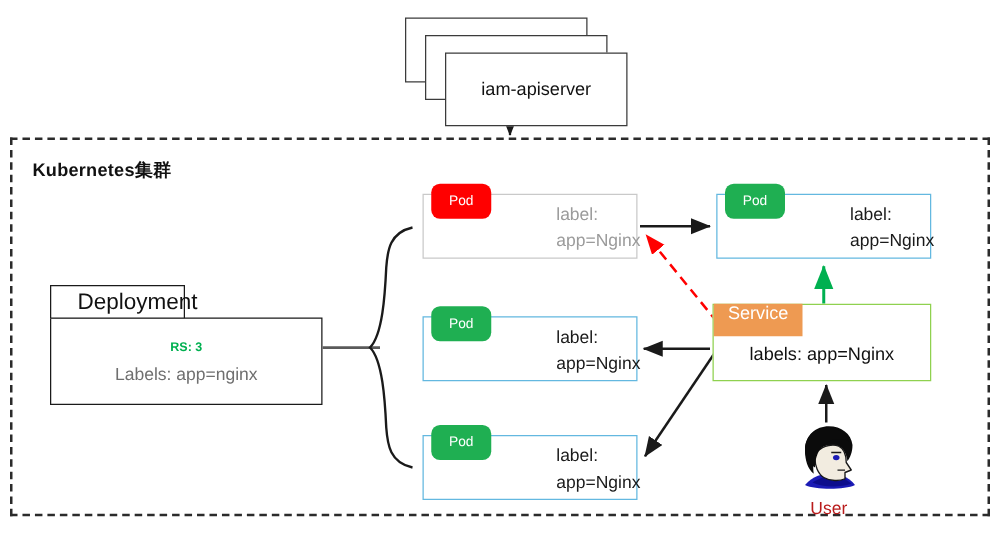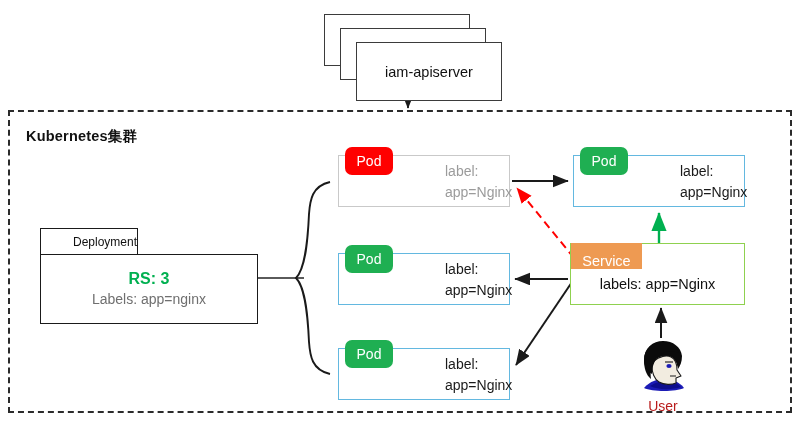--- a/index.html
+++ b/index.html
@@ -59,42 +59,42 @@
     font-size: 14.5px;
     font-weight: bold;
     letter-spacing: .2px;
     color: #111;
   }
 
   
   #deployment-tab {
     position: absolute;
     left: 40px; top: 228px;
-    width: 98px; height: 27px;
+    width: 108px; height: 27px;
     border: 1.6px solid #1a1a1a;
     box-sizing: border-box;
     background: #fff;
     display: flex; align-items: center; justify-content: center;
-    font-size: 12px;
+    font-size: 18px;
     z-index: 3;
     padding-left: 32px;
   }
   #deployment-body {
     position: absolute;
     left: 40px; top: 254px;
     width: 218px; height: 70px;
     border: 1.6px solid #1a1a1a;
     box-sizing: border-box;
     background: #fff;
     display: flex; flex-direction: column;
     align-items: center; justify-content: center;
     z-index: 2;
   }
   #deployment-rs {
-    font-size: 16px;
+    font-size: 10px;
     font-weight: bold;
     color: #00b050;
     line-height: 20px;
   }
   #deployment-labels {
     font-size: 14px;
     color: #6f6f6f;
     line-height: 20px;
   }
 
@@ -108,21 +108,21 @@
   .pod-ok   { border: 1.6px solid #63b8e0; }
   .pod-fail { border: 1.6px solid #c9c9c9; }
 
   .pod-badge {
     position: absolute;
     left: 6px; top: -9px;
     width: 48px; height: 28px;
     border-radius: 7px;
     display: flex; align-items: center; justify-content: center;
     color: #ffffff;
-    font-size: 14px;
+    font-size: 11px;
   }
   .badge-ok   { background: #1faf52; }
   .badge-fail { background: #ff0000; }
 
   .pod-text {
     position: absolute;
     left: 66px; top: 5px;
     font-size: 14px;
     line-height: 21px;
     margin-left: 40px;
@@ -142,21 +142,21 @@
     width: 175px; height: 62px;
     border: 1.8px solid #8fd14f;
     box-sizing: border-box;
     background: #ffffff;
   }
   #service-tab {
     position: absolute;
     left: 0px; top: -1px;
     width: 71px; height: 26px;
     background: #ee9a52;
-    display: flex; align-items: flex-end; justify-content: center;
+    display: flex; align-items: flex-start; justify-content: center;
     color: #ffffff;
     font-size: 14.5px;
   }
   #service-labels {
     position: absolute;
     left: 0; right: 0; top: 32px;
     text-align: center;
     font-size: 14.5px;
     color: #111;
   }

